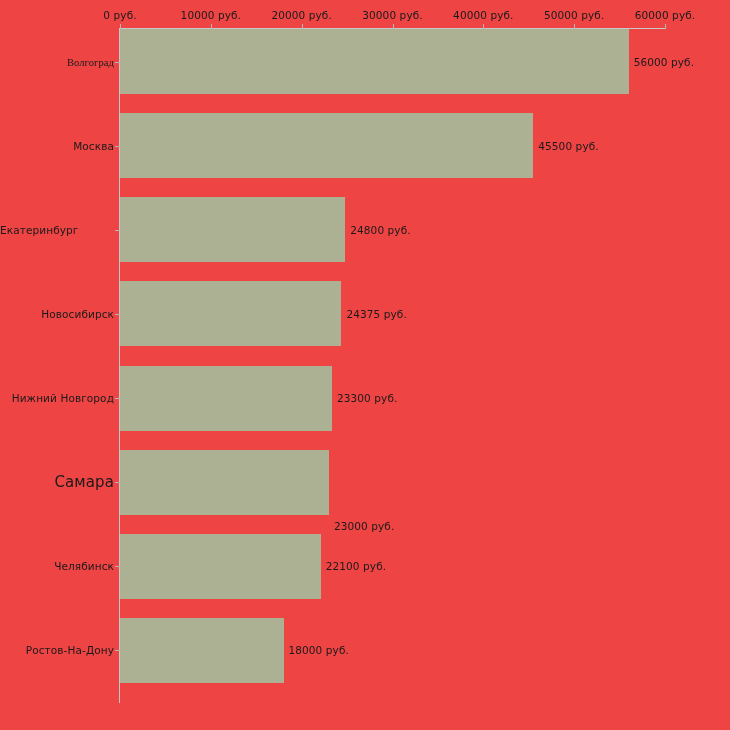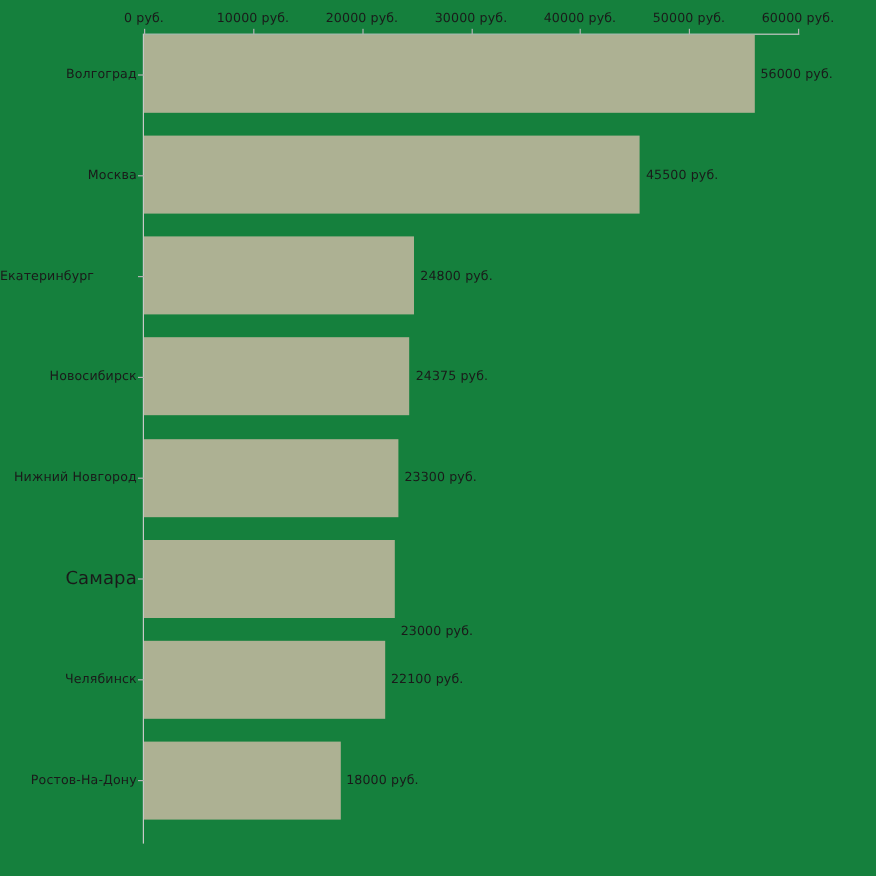--- a/index.html
+++ b/index.html
@@ -11,21 +11,21 @@
     width: 730px;
     height: 730px;
     font-family: "DejaVu Sans", sans-serif;
     overflow: hidden;
   }
 
   #chart-root {
     position: relative;
     width: 730px;
     height: 730px;
-    background: #15803d;
+    background: #ef4444;
   }
 
   
   #axis-top-line {
     position: absolute;
     left: 120px;
     top: 28px;
     width: 546px;
     height: 1px;
     background: #c8c8c8;
@@ -103,21 +103,21 @@
       <div class="x-tick-label" style="left: 392.5px;">30000 руб.</div>
       <div class="x-tick-mark" style="left: 483.333px;"></div>
       <div class="x-tick-label" style="left: 483.333px;">40000 руб.</div>
       <div class="x-tick-mark" style="left: 574.167px;"></div>
       <div class="x-tick-label" style="left: 574.167px;">50000 руб.</div>
       <div class="x-tick-mark" style="left: 665px;"></div>
       <div class="x-tick-label" style="left: 665px;">60000 руб.</div>
     </div>
   <div id="y-axis">
       <div class="y-tick-mark" style="top: 61.5px;"></div>
-      <div class="y-label-wrap" style="top: 61.5px; position: absolute; transform: translateY(-50%);">
+      <div class="y-label-wrap" style="top: 61.5px; position: absolute; transform: translateY(-50%); font-family: Liberation Serif, serif;">
         <div style="font-size: 10.5px; color: rgb(26, 26, 26); white-space: nowrap; text-align: right; letter-spacing: 0.1px;">Волгоград</div>
       </div>
       <div class="y-tick-mark" style="top: 145.625px;"></div>
       <div class="y-label-wrap" style="top: 145.625px; position: absolute; transform: translateY(-50%);">
         <div style="font-size: 10.5px; color: rgb(26, 26, 26); white-space: nowrap; text-align: right; letter-spacing: 0.1px;">Москва</div>
       </div>
       <div class="y-tick-mark" style="top: 229.75px;"></div>
       <div class="y-label-wrap" style="top: 229.75px; position: absolute; transform: translateY(-50%);">
         <div style="font-size: 10.5px; color: rgb(26, 26, 26); white-space: nowrap; text-align: left; letter-spacing: 0.1px;">Екатеринбург</div>
       </div>

